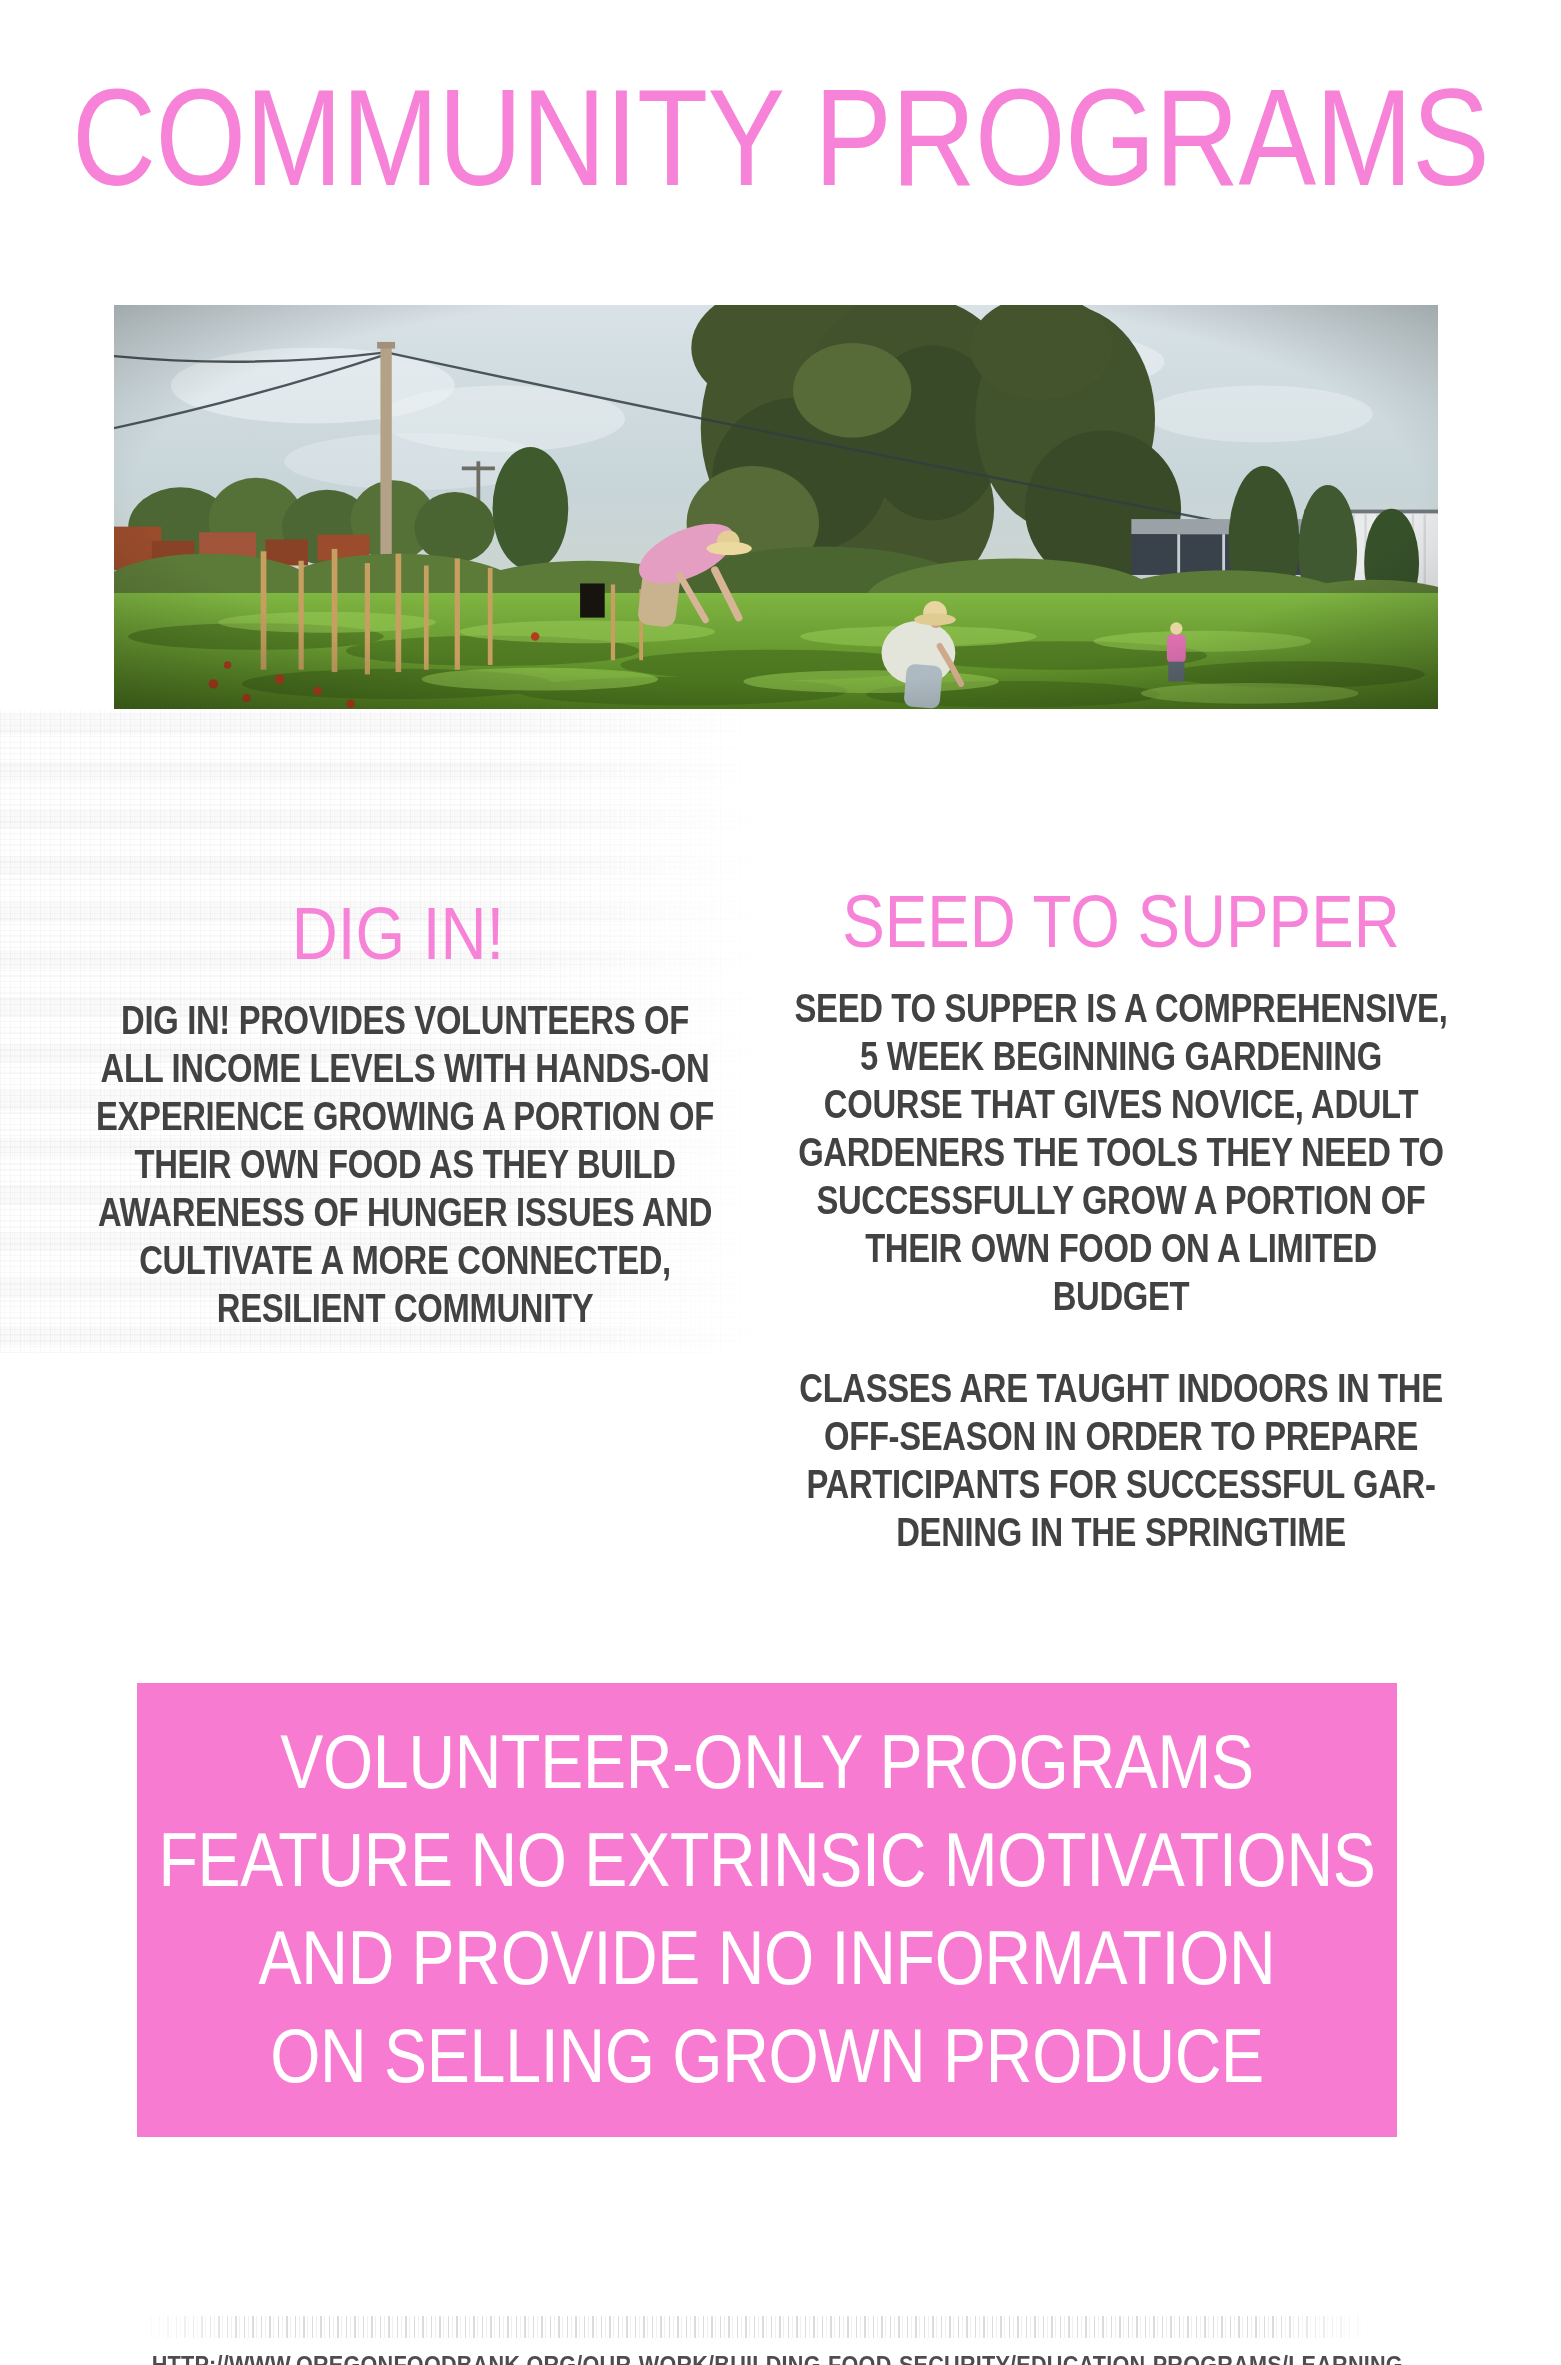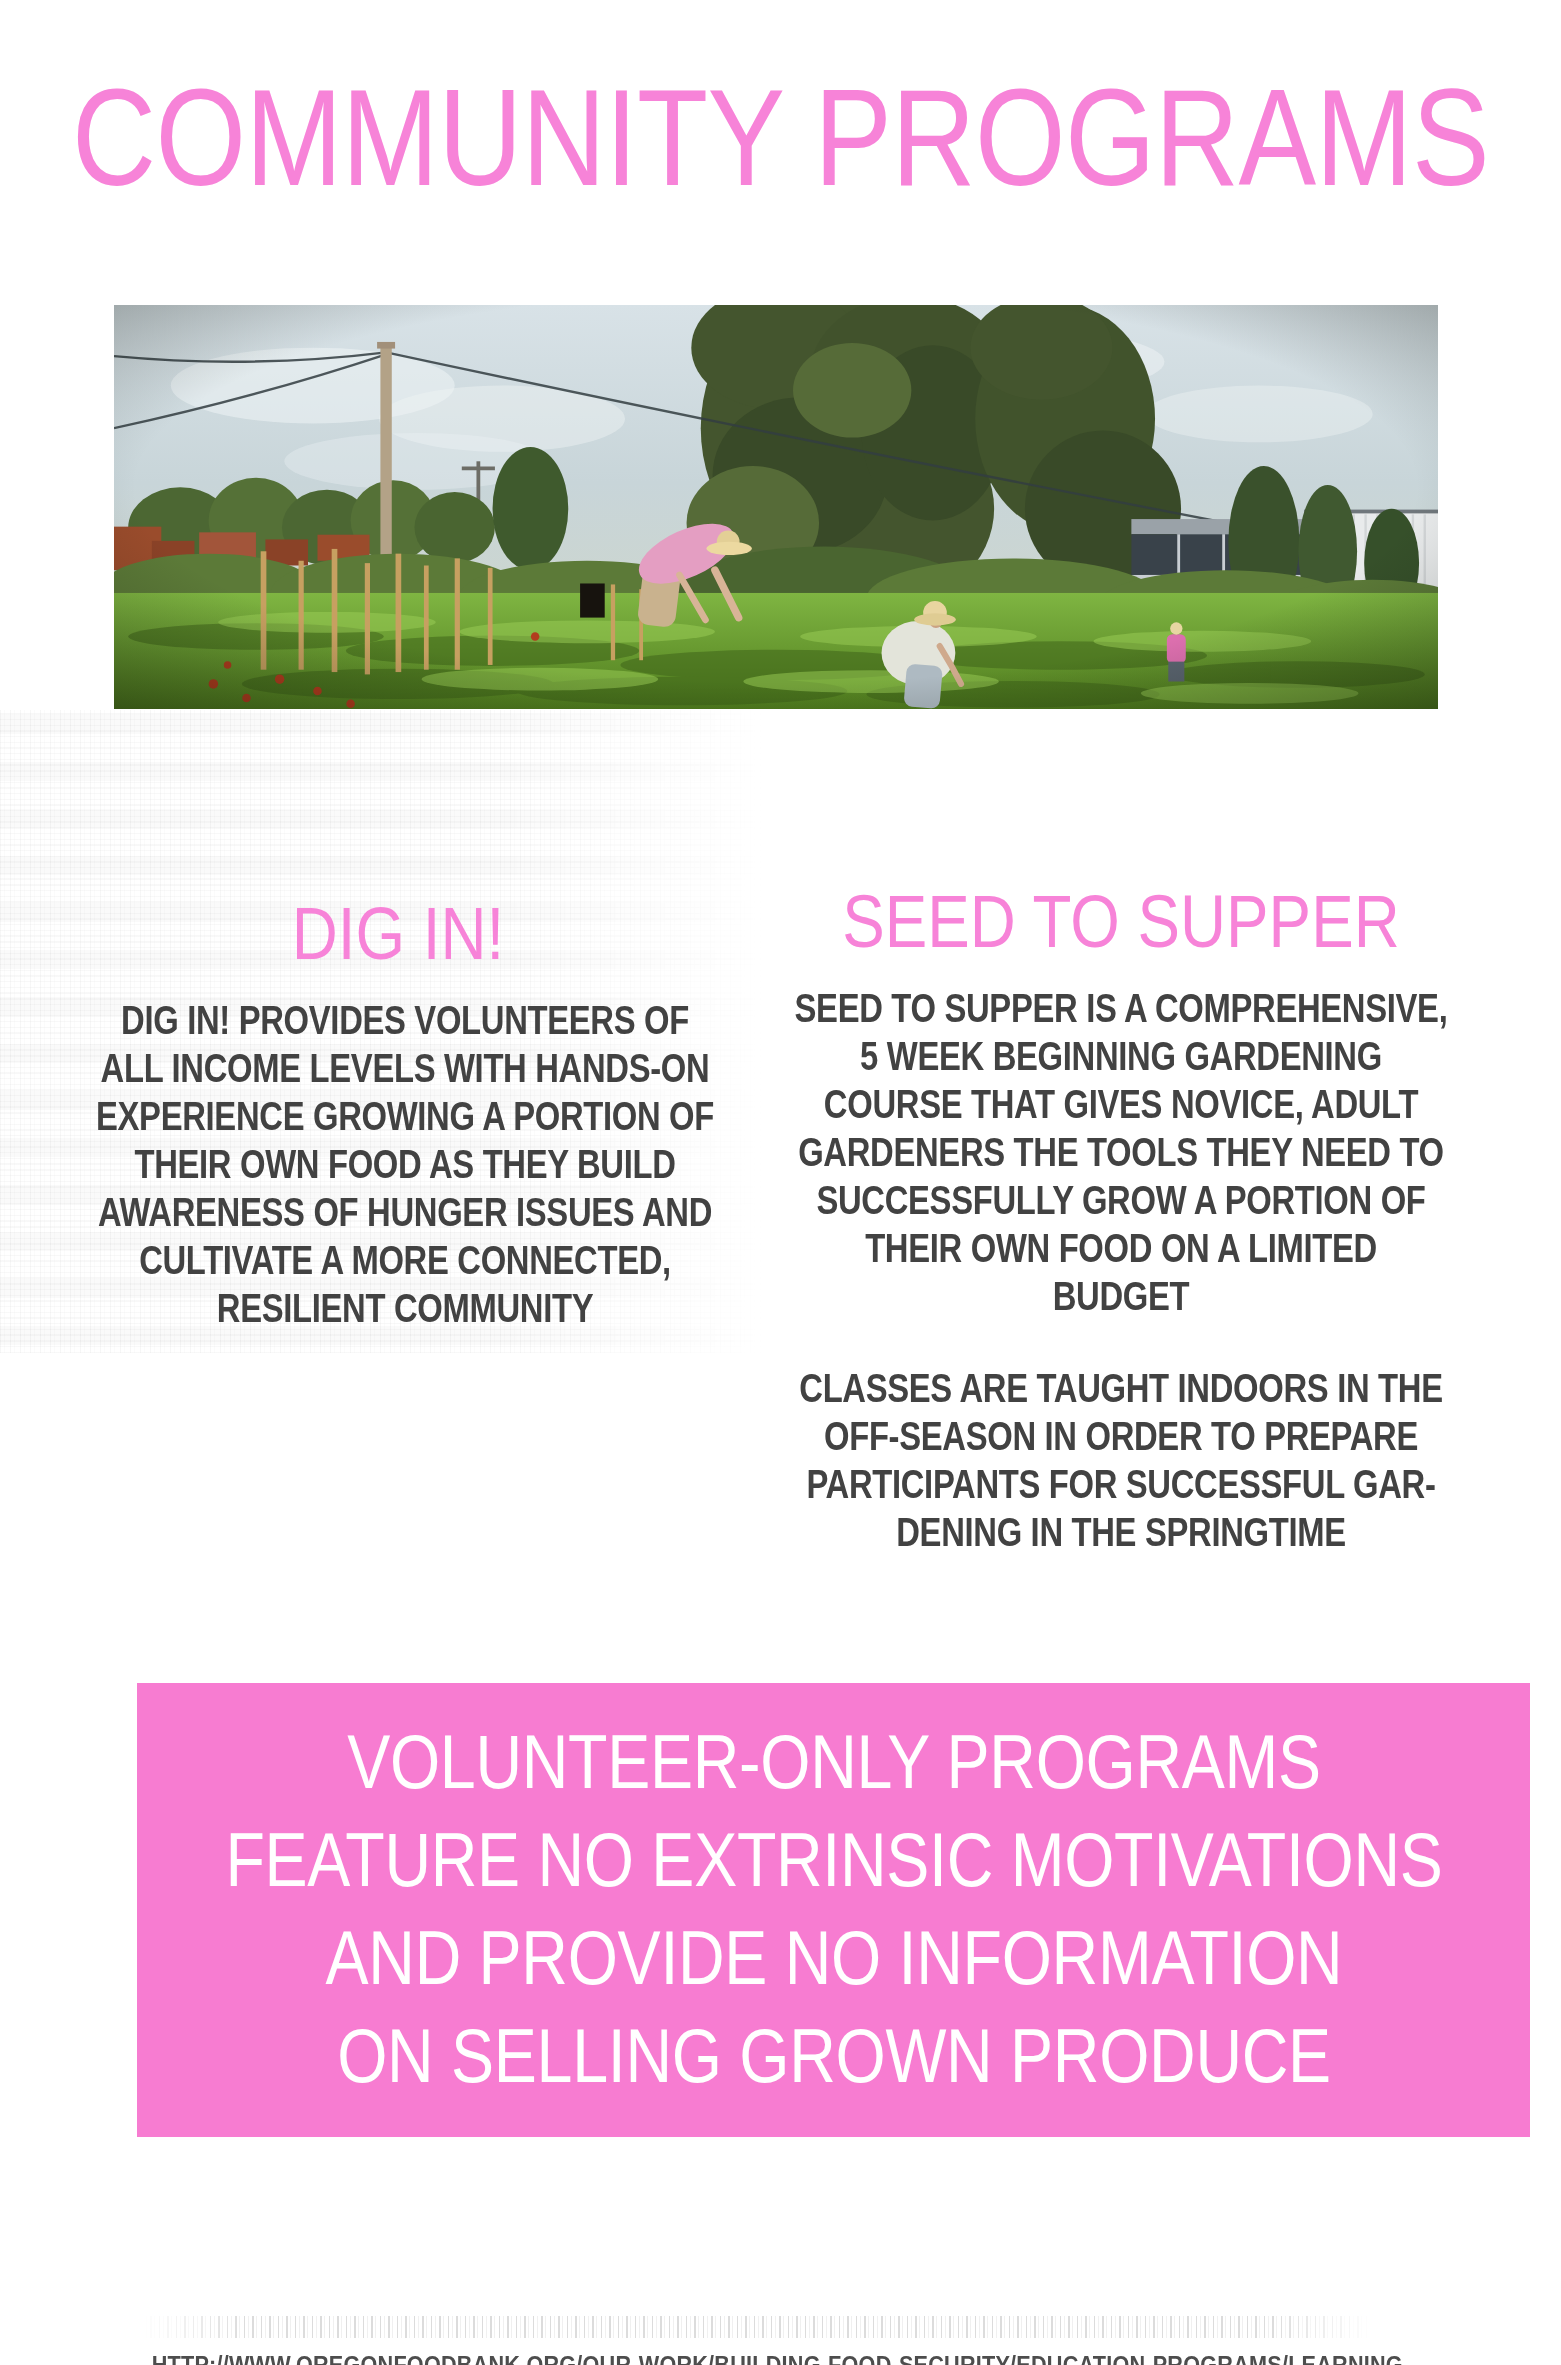--- a/index.html
+++ b/index.html
@@ -36,21 +36,21 @@
   .body-par{
     position:absolute; font-size:41px; line-height:48px;
     color:#424242; text-align:center; font-weight:700;
     letter-spacing:-0.01em;
   }
   .par-dig  { left:16.6px;   top:996px; width:776px; }
   .par-seed1{ left:707px; top:984px; width:828px; }
   .par-seed2{ left:707px; top:1364px; width:828px; }
 
   .banner-box{
-    position:absolute; left:137px; top:1683px; width:1393px; height:454px;
+    position:absolute; left:137px; top:1683px; width:1260px; height:454px;
     background:#f77cd1;
   }
   .banner-text{
     position:absolute; left:50%; top:30px; width:1514px;
     transform:translateX(-50%) scaleX(0.85); transform-origin:50% 0;
     font-size:76px; line-height:98px; color:#ffffff;
     text-align:center; font-weight:400; letter-spacing:-0.005em;
   }
 
   .footer-url{

